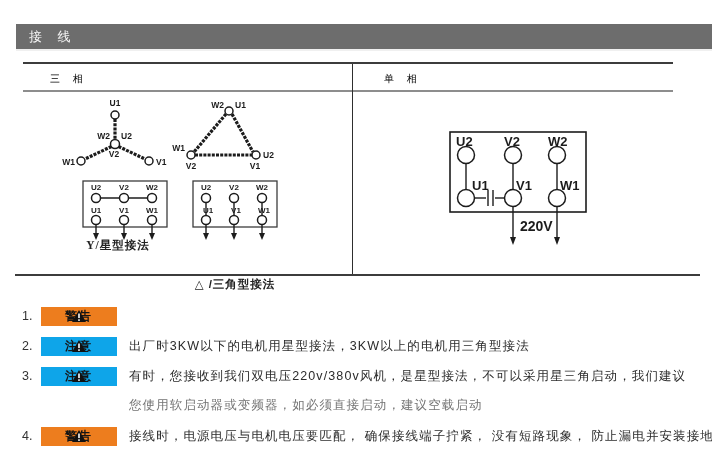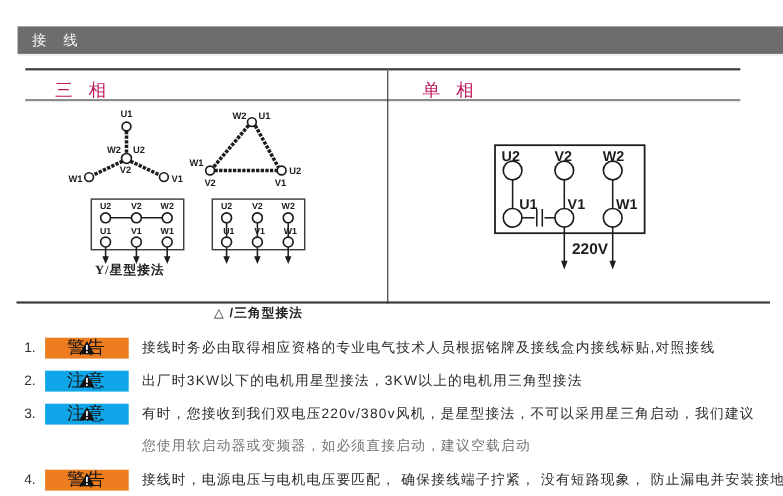--- a/index.html
+++ b/index.html
@@ -17,40 +17,40 @@
   }
   .header-bar .title{color:#f7f7f7;font-size:13px;letter-spacing:6px;margin-left:13px;}
   
   .wiring-table{
     position:absolute;left:23px;top:62px;width:650px;height:212px;
     border-top:2px solid #3c3c3c;
   }
   .table-bottom-line{position:absolute;left:15px;top:274px;width:685px;border-top:2px solid #3c3c3c;}
   .header-row{position:absolute;left:0;top:0;width:100%;height:26px;border-bottom:2px solid #8d8d8d;}
   .col-divider{position:absolute;left:329px;top:0;width:1px;height:212px;background:#2e2e2e;}
-  .col-label{position:absolute;top:8px;font-size:16px;letter-spacing:5px;color:#be185d;}
+  .col-label{position:absolute;top:8px;font-size:10px;letter-spacing:5px;color:#000000;}
   .col-label.c1{left:27px;}
   .col-label.c2{left:361px;}
   
   svg{position:absolute;overflow:visible;}
   .dg-text{font-family:"Liberation Sans","DejaVu Sans",sans-serif;font-weight:bold;fill:#1c1c1c;}
   .coil{stroke:#1c1c1c;stroke-width:3.2;stroke-dasharray:3 1.2;fill:none;}
   .thin{stroke:#1c1c1c;stroke-width:1.4;fill:none;}
   .node{fill:#ffffff;stroke:#1c1c1c;stroke-width:1.5;}
   .box{fill:none;stroke:#3c3c3c;stroke-width:1.3;}
   .caption{position:absolute;top:238px;text-align:center;font-size:11.5px;font-weight:bold;color:#222;letter-spacing:1px;}
   .caption.star{left:58px;width:120px;font-family:Liberation Serif, serif;}
   .caption.delta{left:170px;width:130px;margin-top:39px;}
   
   .note-row{position:absolute;left:22px;display:flex;align-items:center;height:20px;}
   .note-num{width:17px;font-size:12.5px;color:#333;}
   .badge{width:76px;height:19px;display:flex;align-items:center;justify-content:center;gap:7px;margin:0 12px 0 2px;}
   .badge.warning{background:#ed7d1e;}
   .badge.caution{background:#0ea5e9;}
-  .badge-label{font-size:16px;font-weight:normal;color:#151515;letter-spacing:2px;}
+  .badge-label{font-size:12px;font-weight:bold;color:#151515;letter-spacing:2px;}
   .note-text{font-size:12.5px;color:#2b2b2b;letter-spacing:1.1px;white-space:nowrap;}
   .note-cont{position:absolute;left:129px;font-size:12.5px;color:#737373;letter-spacing:1.1px;}
 </style>
 </head>
 <body>
 
 <div class="header-bar">
   <span class="title">接 线</span>
 </div>
 
@@ -183,21 +183,20 @@
 <div class="note-row" style="top:306px;">
   <span class="note-num">1.</span>
   <span class="badge warning">
     <svg width="14" height="12" viewBox="0 0 14 12">
       <polygon points="7,0 14,12 0,12" fill="#111"></polygon>
       <rect x="6.2" y="3.5" width="1.6" height="4.6" fill="#fff"></rect>
       <rect x="6.2" y="9.3" width="1.6" height="1.6" fill="#fff"></rect>
     </svg>
     <span class="badge-label">警告</span>
   </span>
-  <span class="note-text">接线时务必由取得相应资格的专业电气技术人员根据铭牌及接线盒内接线标贴,对照接线</span>
 </div>
 
 <div class="note-row" style="top:336px;">
   <span class="note-num">2.</span>
   <span class="badge caution">
     <svg width="14" height="12" viewBox="0 0 14 12">
       <polygon points="7,0 14,12 0,12" fill="#111"></polygon>
       <rect x="6.2" y="3.5" width="1.6" height="4.6" fill="#fff"></rect>
       <rect x="6.2" y="9.3" width="1.6" height="1.6" fill="#fff"></rect>
     </svg>

